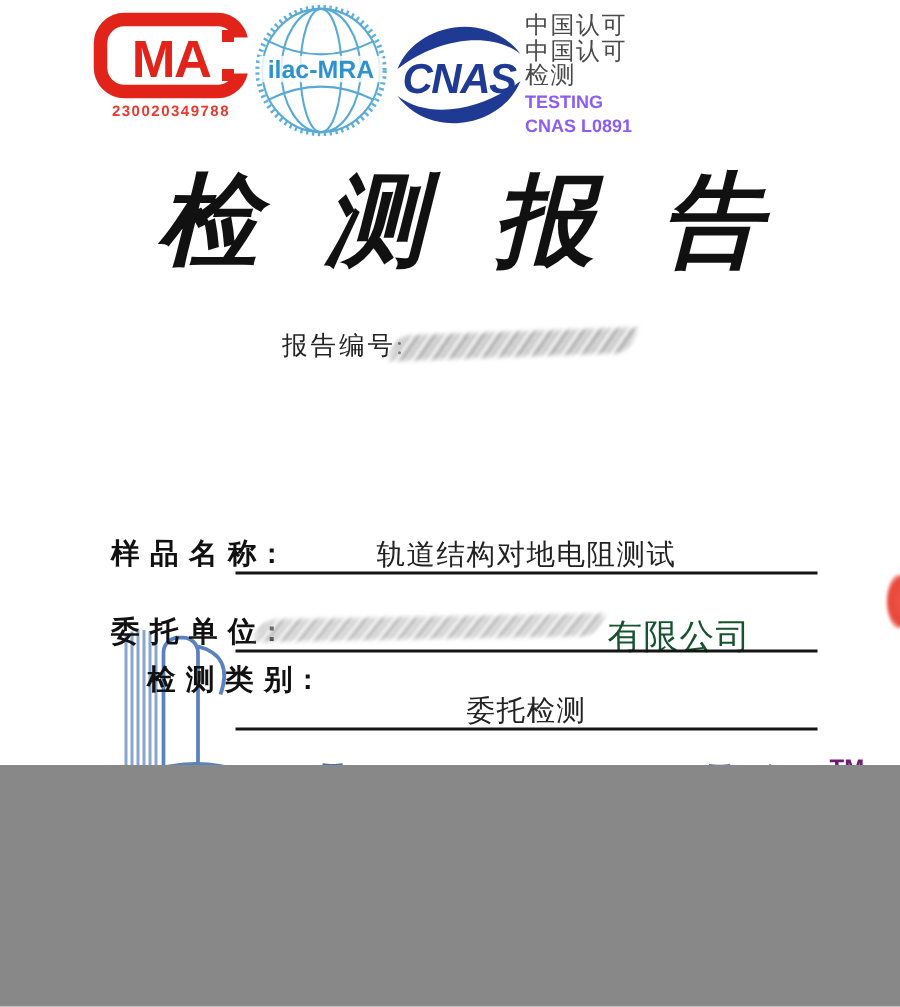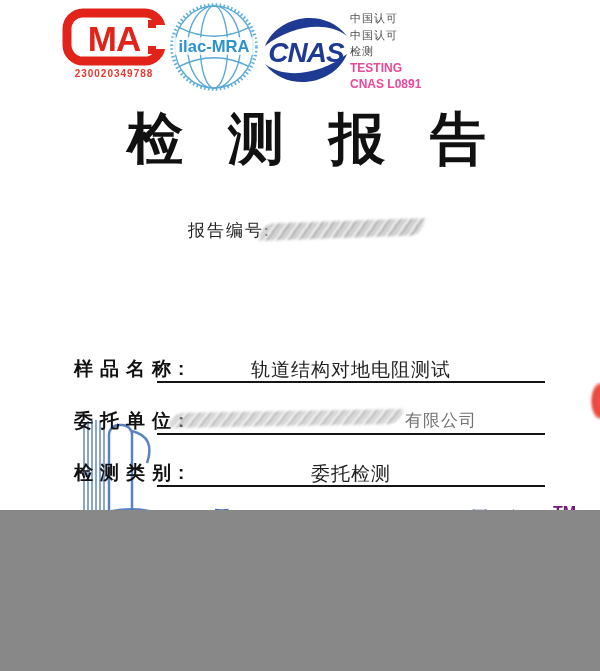--- a/index.html
+++ b/index.html
@@ -7,46 +7,46 @@
         font-family:"Liberation Serif","DejaVu Serif",serif;}
   .abs{position:absolute;}
 
   
   .cma-box{left:62px;top:8px;width:104px;text-align:center;z-index:3;}
   .cma-number{margin-top:-2px;font-family:"Liberation Sans","DejaVu Sans",sans-serif;
               font-weight:bold;font-size:10px;letter-spacing:1px;color:#e8392f;}
   .ilac-box{left:169px;top:2px;z-index:3;}
   .cnas-box{left:262px;top:13px;z-index:3;}
   .accred{left:350px;top:10px;z-index:3;line-height:16.5px;}
-  .accred .cjk{font-size:11px;color:#4a4a4a;letter-spacing:1px;}
-  .accred .lat{font-size:12px;color:#ec4899;font-weight:bold;
+  .accred .cjk{font-size:16px;color:#4a4a4a;letter-spacing:1px;}
+  .accred .lat{font-size:12px;color:#8b5cf6;font-weight:bold;
                font-family:"Liberation Sans","DejaVu Sans",sans-serif;}
 
   
-  .title{left:0;right:0;top:102px;text-align:center;font-size:56px;font-weight:bold;
-         color:#111;letter-spacing:45px;padding-left:58px;z-index:3;}
+  .title{left:0;right:0;top:102px;text-align:center;font-size:67px;font-weight:bold;
+         color:#111;letter-spacing:45px;padding-left:58px;z-index:3;font-style:italic;}
 
   
   .repno{left:188px;top:219px;font-size:17px;color:#222;letter-spacing:2px;z-index:3;}
   .smudge{background:repeating-linear-gradient(97deg,
             rgba(110,110,110,.78) 0 2px, rgba(205,205,205,.55) 2px 5px,
             rgba(150,150,150,.7) 5px 7px, rgba(232,232,232,.5) 7px 11px);
           filter:blur(1.4px);border-radius:5px;z-index:3;}
   .smudge.repno-smudge{left:262px;top:221px;width:160px;height:17px;
           transform:rotate(-2deg) skewX(-32deg);}
   .smudge.unit-smudge{left:172px;top:411px;width:228px;height:15px;opacity:.85;
           transform:rotate(-1deg) skewX(-35deg);}
 
   
   .field-label{left:74px;font-family:"Liberation Sans","DejaVu Sans",sans-serif;
                font-weight:bold;font-size:19px;letter-spacing:7px;color:#111;z-index:3;}
   .rule{left:157px;width:388px;height:2px;background:#151515;z-index:3;}
   .field-value{left:157px;width:388px;text-align:center;font-size:19px;color:#222;
                letter-spacing:1px;z-index:3;}
-  .value-right{left:405px;font-size:17px;color:#737373;letter-spacing:1px;z-index:3;font-family:Liberation Mono, monospace;}
+  .value-right{left:405px;font-size:23px;color:#14532d;letter-spacing:1px;z-index:3;font-family:Liberation Mono, monospace;}
 
   
   .sinosteel-box{left:14px;top:415px;z-index:1;}
   .brand-box{left:178px;top:492px;z-index:2;}
   .tm{left:553px;top:504px;font-family:"Liberation Sans","DejaVu Sans",sans-serif;
       font-weight:bold;font-size:16px;color:#701a75;z-index:2;}
 
   
   .stamp-box{left:231px;top:567px;z-index:6;}
   .stamp-sliver{left:591px;top:383px;width:16px;height:36px;border-radius:50%;
@@ -114,21 +114,21 @@
 
   <div class="abs field-value" style="top:357px;">轨道结构对地电阻测试</div>
   <div class="abs field-label" style="top:356px;">样品名称:</div>
   <div class="abs rule" style="top:381px;"></div>
 
   <div class="abs field-label" style="top:408px;">委托单位:</div>
   <div class="abs smudge unit-smudge"></div>
   <div class="abs value-right" style="top:409px;">有限公司</div>
   <div class="abs rule" style="top:433px;"></div>
 
-  <div class="abs field-label" style="top:460px;">检测类别:</div>
+  <div class="abs field-label" style="top:440px;margin-left:24px;">检测类别:</div>
   <div class="abs field-value" style="top:461px;">委托检测</div>
   <div class="abs rule" style="top:485px;"></div>
 
   <div class="abs brand-box">
     <svg width="385" height="125" viewBox="0 0 385 125">
       <text x="186" y="98" text-anchor="middle" font-weight="bold" font-size="95" letter-spacing="-2" fill="#ffffff" stroke="#4a6fae" stroke-width="2.6" font-family="Liberation Serif, serif">中钢国检</text>
     </svg>
   </div>
 
   <div class="abs sinosteel-box">

